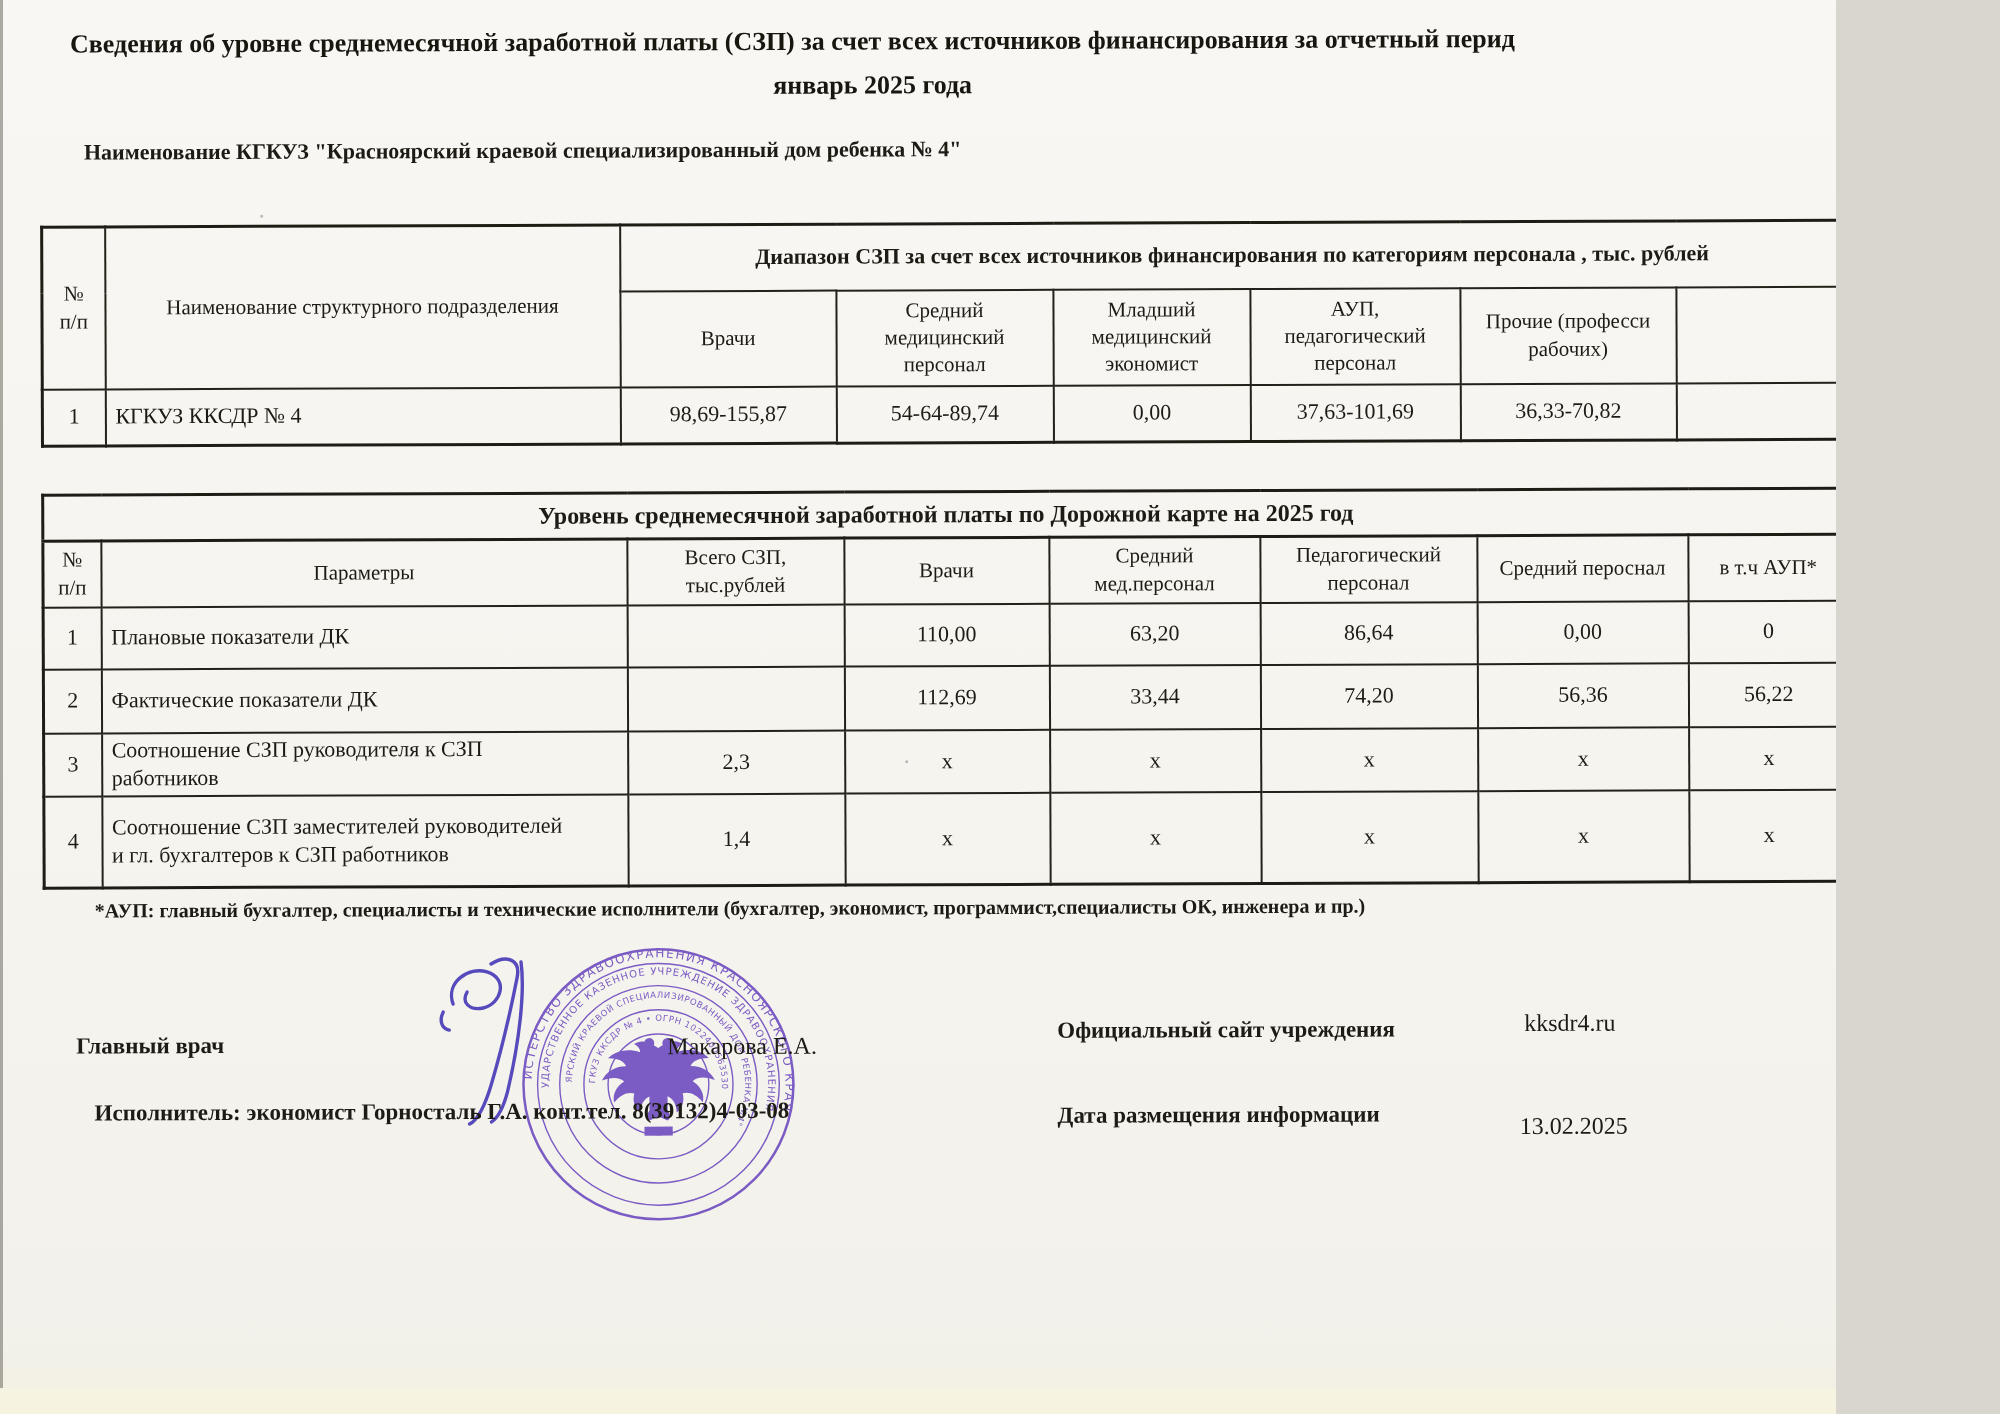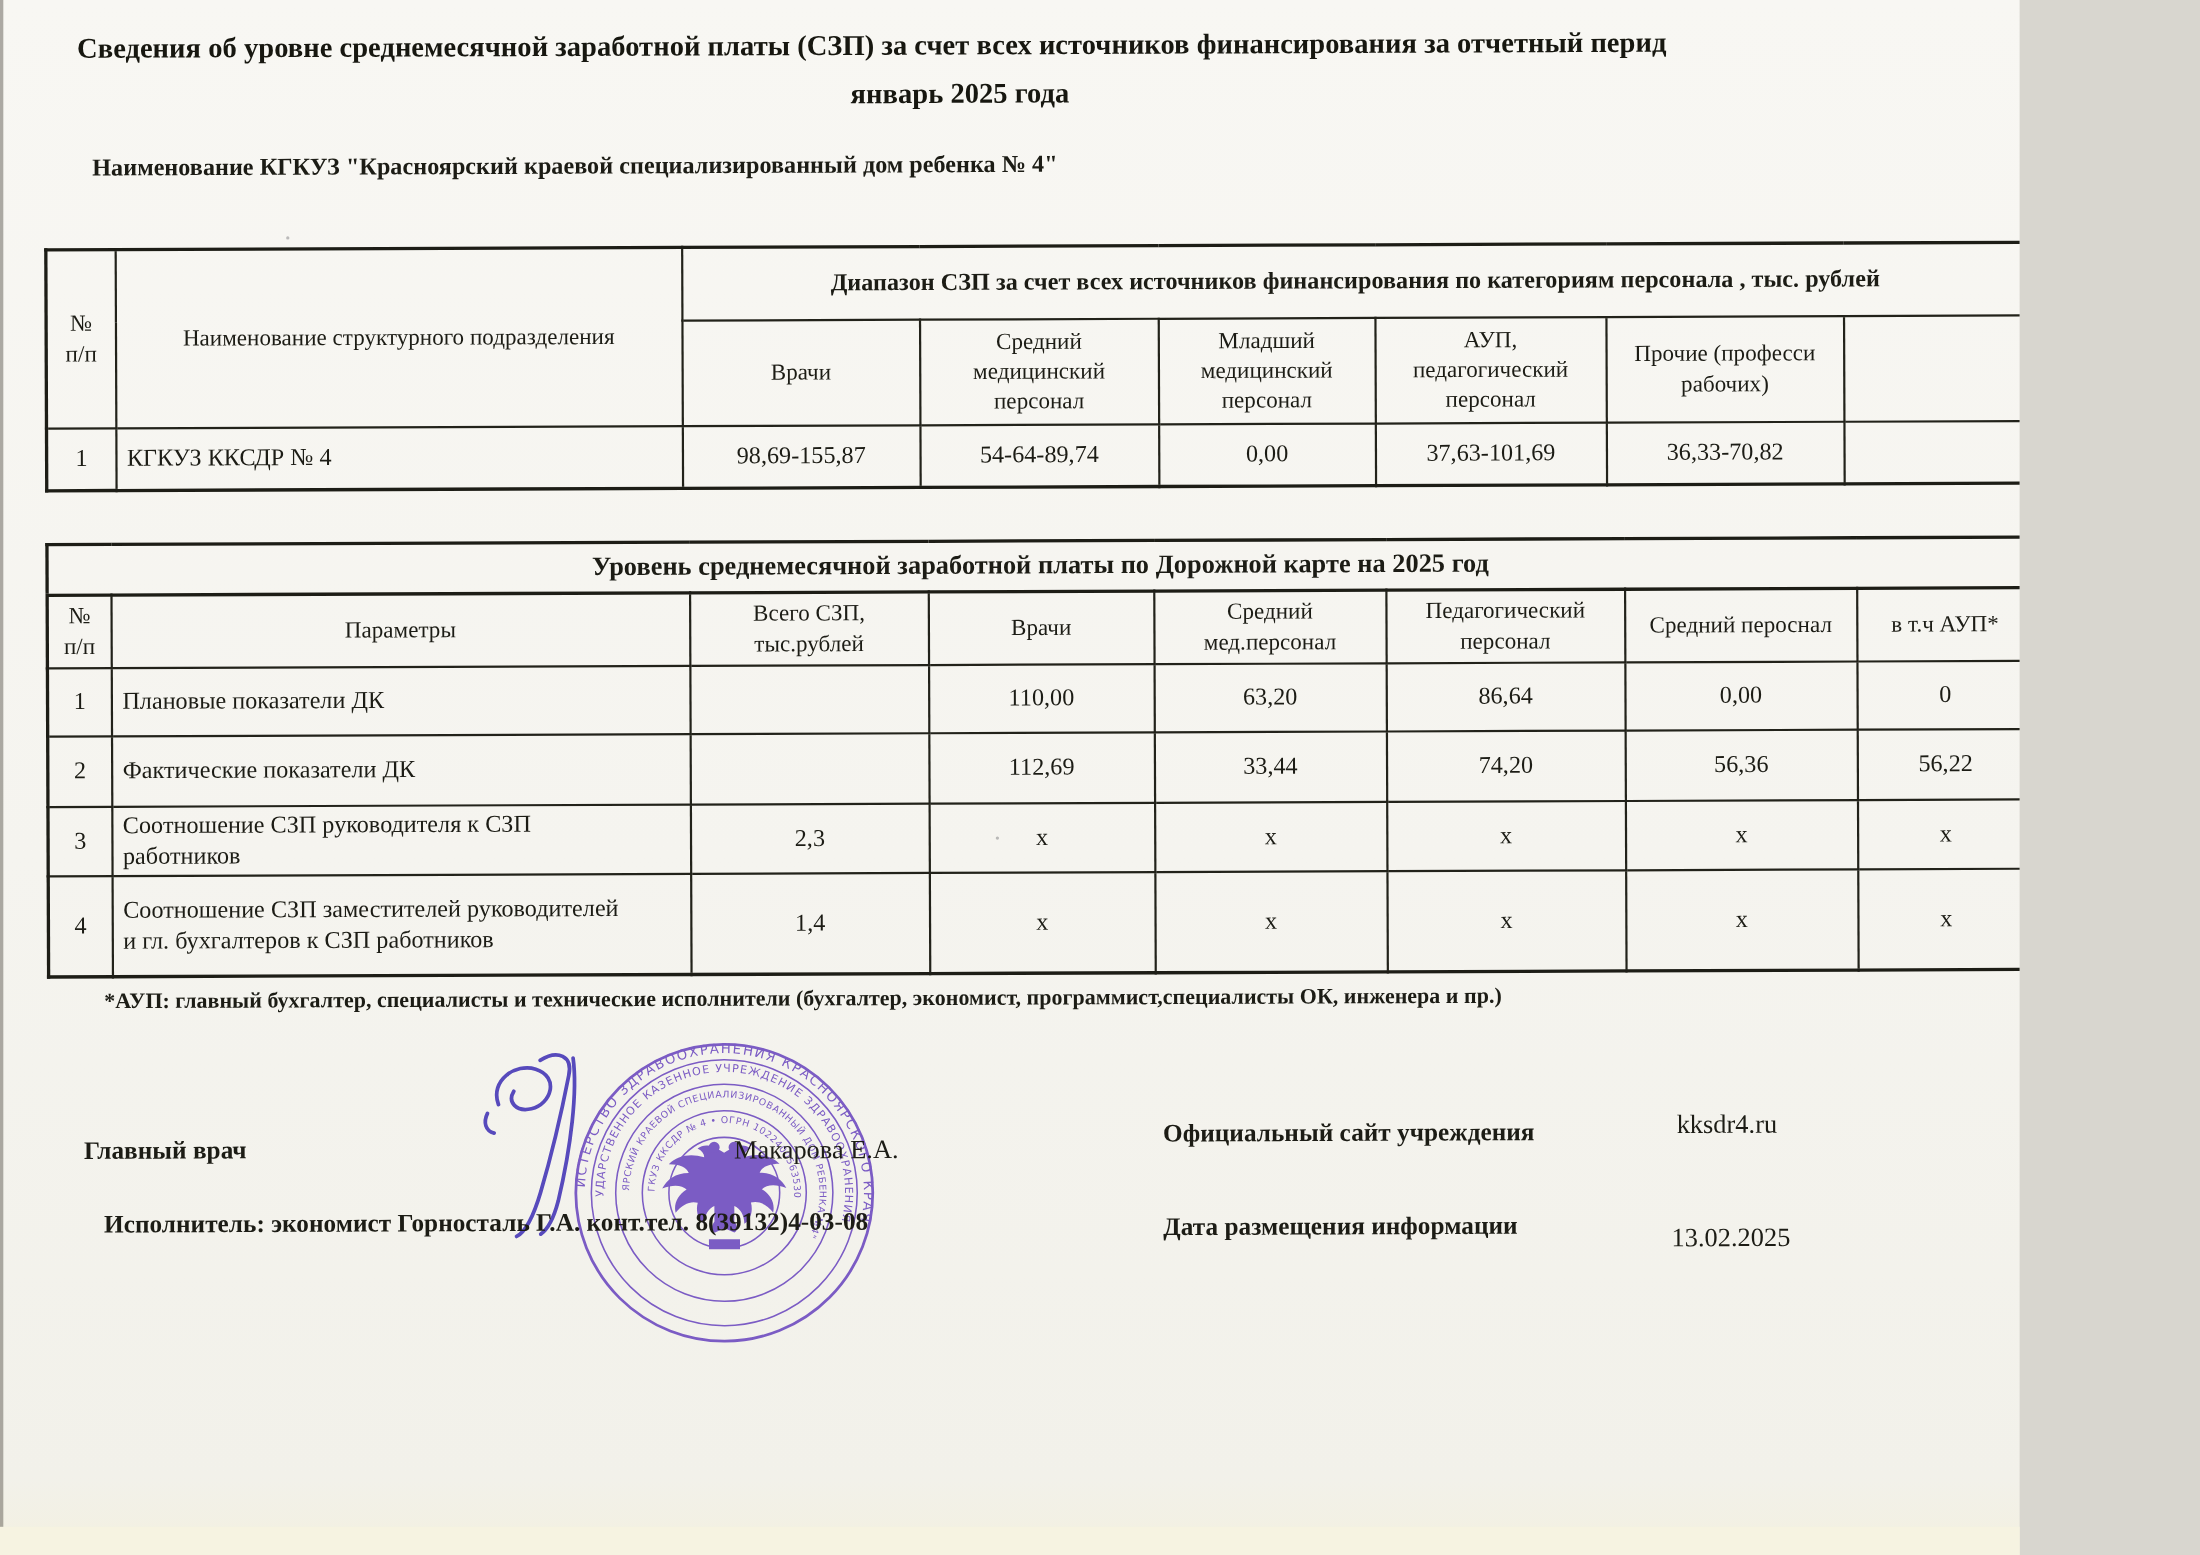--- a/index.html
+++ b/index.html
@@ -69,21 +69,21 @@
         <td rowspan="2">Наименование структурного подразделения</td>
         <td colspan="6" class="bold" style="font-size:22px">Диапазон СЗП за счет всех источников финансирования по категориям персонала , тыс. рублей</td>
       </tr>
       <tr style="height:96px">
         <td class="pre">Врачи</td>
         <td class="pre">Средний
 медицинский
 персонал</td>
         <td class="pre">Младший
 медицинский
-персонал</td>
+экономист</td>
         <td class="pre">АУП,
 педагогический
 персонал</td>
         <td class="pre">Прочие (професси
 рабочих)</td>
         <td class="pre"></td>
       </tr>
       <tr style="height:57px">
         <td class="num">1</td>
         <td class="left num">КГКУЗ ККСДР № 4</td>

